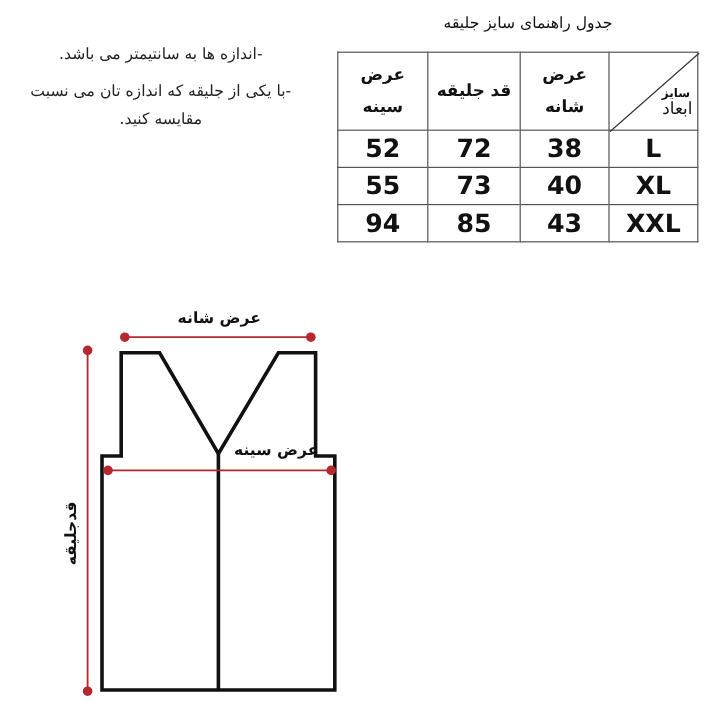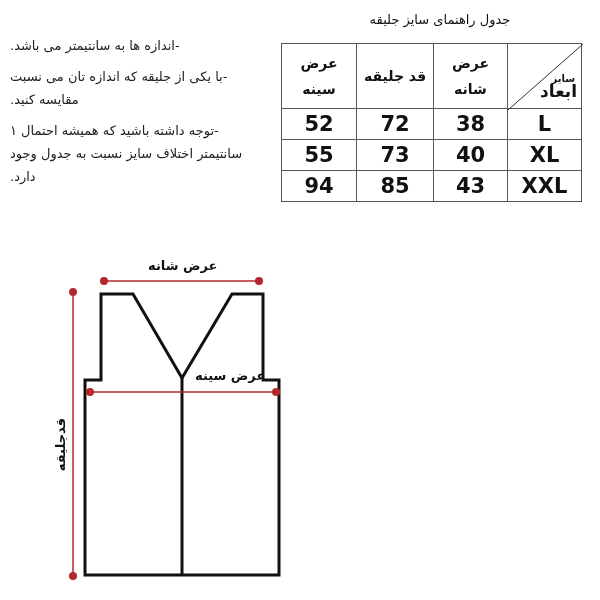--- a/index.html
+++ b/index.html
@@ -1,49 +1,48 @@
 <!DOCTYPE html>
 <html><head>
   <meta charset="utf-8">
   <style>
     html, body { margin:0; padding:0; background:#ffffff; }
     body { width:600px; height:600px; position:relative; overflow:hidden;
            font-family:"DejaVu Sans", sans-serif; color:#111; }
 
     .notes { position:absolute; left:10px; top:34px; width:248px; direction:rtl;
-             text-align:left; font-size:13px; line-height:23px; color:#222; }
+             text-align:center; font-size:13px; line-height:23px; color:#222; }
     .note { margin:0 0 8px 0; }
 
     .table-title { position:absolute; left:330px; top:12px; width:220px; direction:rtl;
                    text-align:center; font-weight:normal; font-size:13px; color:#111; }
 
     table.size { position:absolute; left:281px; top:43px; border-collapse:collapse;
                  direction:rtl; }
     table.size td { border:1.5px solid #555; text-align:center; padding:0; }
     table.size tr.head td { height:64px; font-weight:bold; font-size:14px; line-height:26px; }
     table.size tr.row td { height:30px; font-weight:bold; font-size:21px; }
     .c1 { width:74px; } .c2 { width:76px; } .c3 { width:73px; } .c4 { width:73px; }
     .diag-cell { position:relative; }
     .diag-cell svg { position:absolute; left:0; top:0; }
     .diag-top { position:absolute; right:6px; top:22px; font-size:10px; font-weight:bold; }
-    .diag-bot { position:absolute; right:4px; bottom:4px; font-size:17px; font-weight:bold; }
+    .diag-bot { position:absolute; right:4px; bottom:4px; font-size:14px; font-weight:normal; }
 
     svg.vest { position:absolute; left:0; top:240px; }
     .lbl { position:absolute; font-weight:bold; font-size:13px; direction:rtl; color:#111; }
     .lbl-shoulder { left:148px; top:258px; }
     .lbl-chest { left:195px; top:368px; }
     .lbl-length { left:30px; top:437px; transform:rotate(-90deg) ; transform-origin:center; width:60px; text-align:center; }
   </style>
 </head>
 <body>
 
 <div class="notes">
   <p class="note">-اندازه ها به سانتیمتر می باشد.</p>
   <p class="note">-با یکی از جلیقه که اندازه تان می نسبت مقایسه کنید.</p>
-  <p class="note">-توجه داشته باشید که همیشه احتمال ۱ سانتیمتر اختلاف سایز نسبت به جدول وجود دارد.</p>
 </div>
 
 <div class="table-title">جدول راهنمای سایز جلیقه</div>
 
 <table class="size">
   <tbody>
       <tr class="head">
     <td class="c4 diag-cell">
       <svg width="75" height="66">
         <line x1="0" y1="66" x2="75" y2="0" stroke="#333" stroke-width="1"></line>

